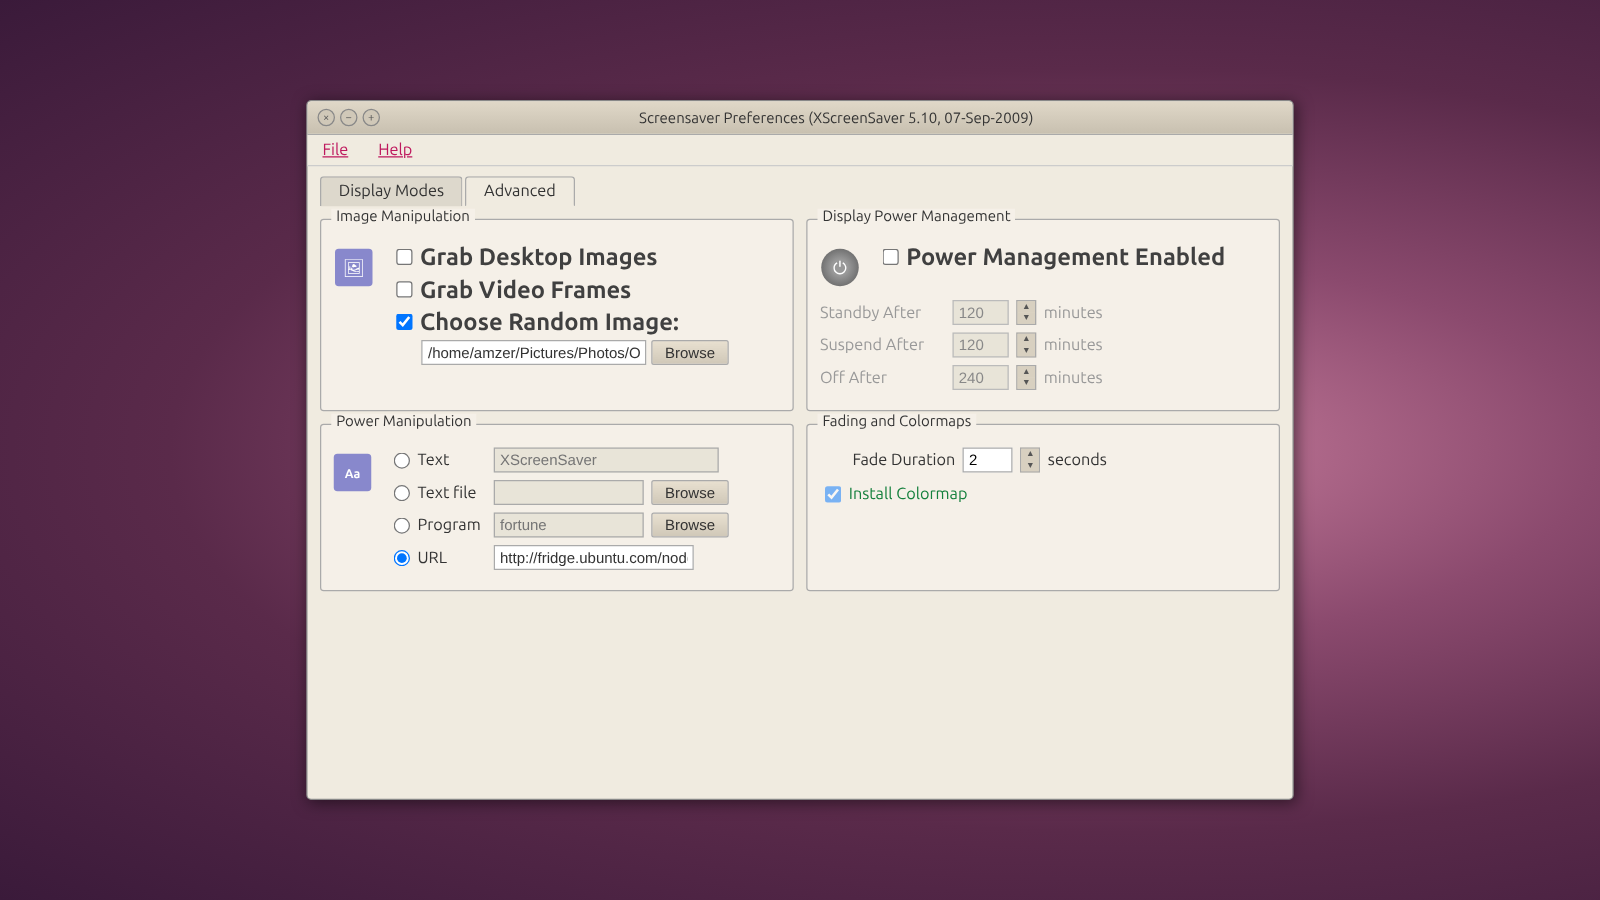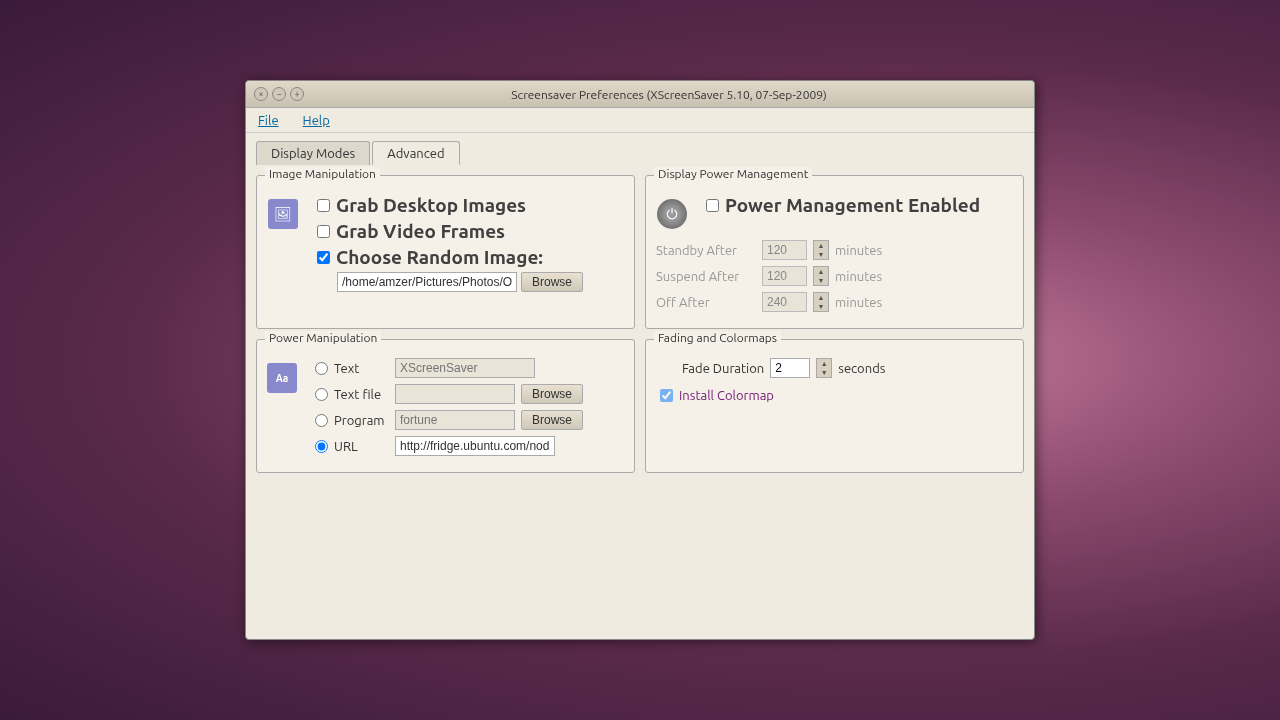--- a/index.html
+++ b/index.html
@@ -55,21 +55,21 @@
     }
     .menu-bar {
       background: #f0ebe0;
       padding: 3px 8px;
       display: flex;
       gap: 16px;
       border-bottom: 1px solid #ccc;
     }
     .menu-item {
       font-size: 13px;
-      color: #0369a1;
+      color: #be185d;
       cursor: pointer;
       padding: 2px 4px;
       text-decoration: underline;
     }
     .tabs-bar {
       padding: 8px 10px 0;
       display: flex;
       gap: 2px;
     }
     .tab {
@@ -162,21 +162,21 @@
       margin-bottom: 6px;
     }
     .radio-row input[type="radio"] { margin: 0; }
     .radio-row label { font-size: 13px; color: #333; min-width: 60px; }
     .radio-input {
       border: 1px solid #aaa;
       background: #e8e4d8;
       padding: 2px 4px;
       font-size: 12px;
       color: #999;
-      width: 140px;
+      width: 180px;
     }
     .radio-input.active {
       background: #fff;
       color: #333;
     }
     .power-row {
       display: flex;
       align-items: center;
       gap: 6px;
       margin-bottom: 6px;
@@ -234,21 +234,21 @@
     }
     .duration-unit { font-size: 13px; color: #333; }
     .install-colormap-row {
       display: flex;
       align-items: center;
       gap: 6px;
       margin-top: 10px;
       margin-left: 4px;
     }
     .install-colormap-row input[type="checkbox"] { margin: 0; }
-    .install-colormap-row label { font-size: 13px; color: #701a75; }
+    .install-colormap-row label { font-size: 13px; color: #15803d; }
     .clearfix::after { content: ''; display: table; clear: both; }
     .fading-icon {
       width: 32px;
       height: 32px;
       background: linear-gradient(to right, #333, #aaa, #fff);
       border: 1px solid #888;
       border-radius: 2px;
     }
     .section-icon-area {
       display: flex;

